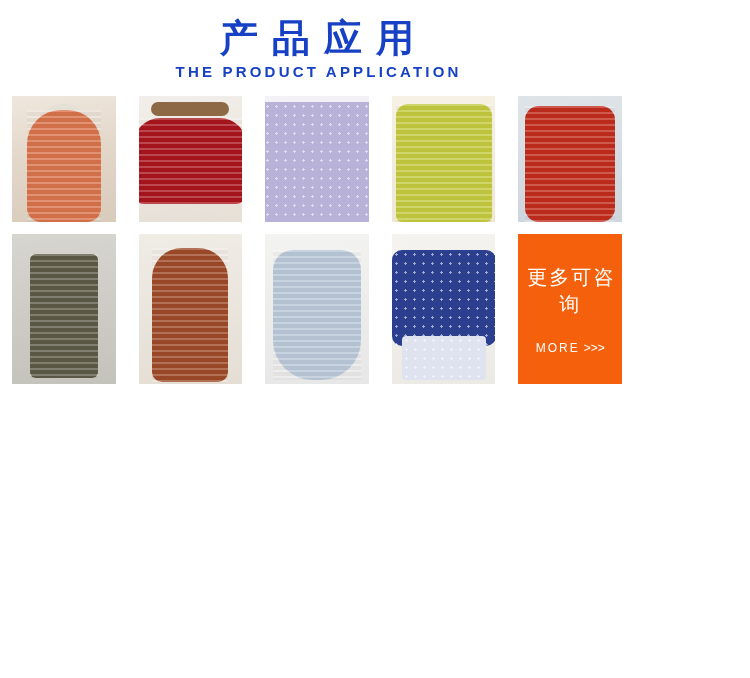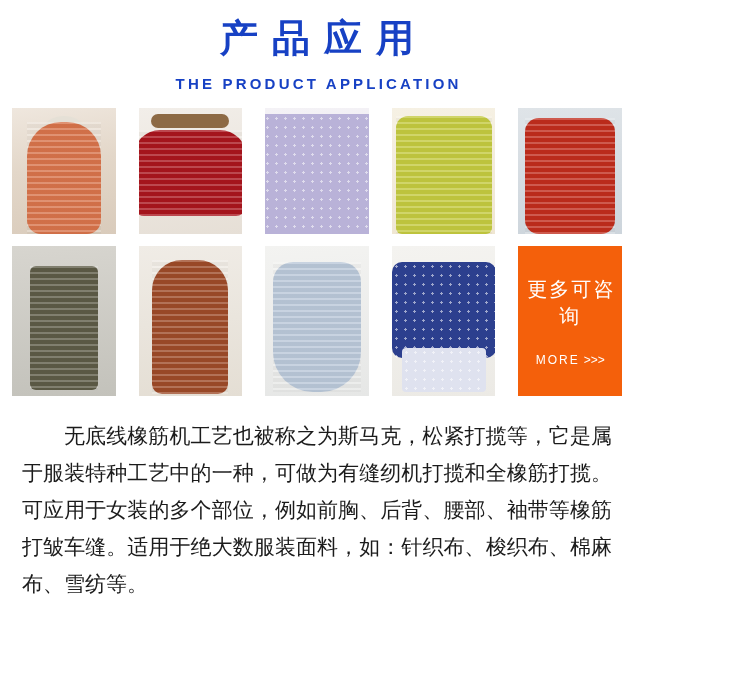--- a/index.html
+++ b/index.html
@@ -29,21 +29,21 @@
   .title-cn {
     font-size: 38px;
     font-weight: bold;
     color: #1741c4;
     letter-spacing: 14px;
     text-indent: 14px;
     line-height: 48px;
     font-family: "DejaVu Sans", "Liberation Sans", sans-serif;
   }
   .title-en {
-    margin-top: 12px;
+    margin-top: 0;
     font-size: 15px;
     font-weight: bold;
     color: #1741c4;
     letter-spacing: 3.2px;
     text-indent: 3.2px;
     line-height: 20px;
   }
 
   
   .gallery {
@@ -225,15 +225,14 @@
       <div class="cell cta">
         <div class="cta-title">更多可咨询</div>
         <div class="cta-sub">
           <span>MORE</span><span class="arrows">&gt;&gt;&gt;</span>
         </div>
       </div>
     </div>
 
   </div>
 
-  <div class="desc">无底线橡筋机工艺也被称之为斯马克，松紧打揽等，它是属于服装特种工艺中的一种，可做为有缝纫机打揽和全橡筋打揽。可应用于女装的多个部位，例如前胸、后背、腰部、袖带等橡筋打皱车缝。适用于绝大数服装面料，如：针织布、梭织布、棉麻布、雪纺等。</div>
 
 </div>
 
 </body></html>

